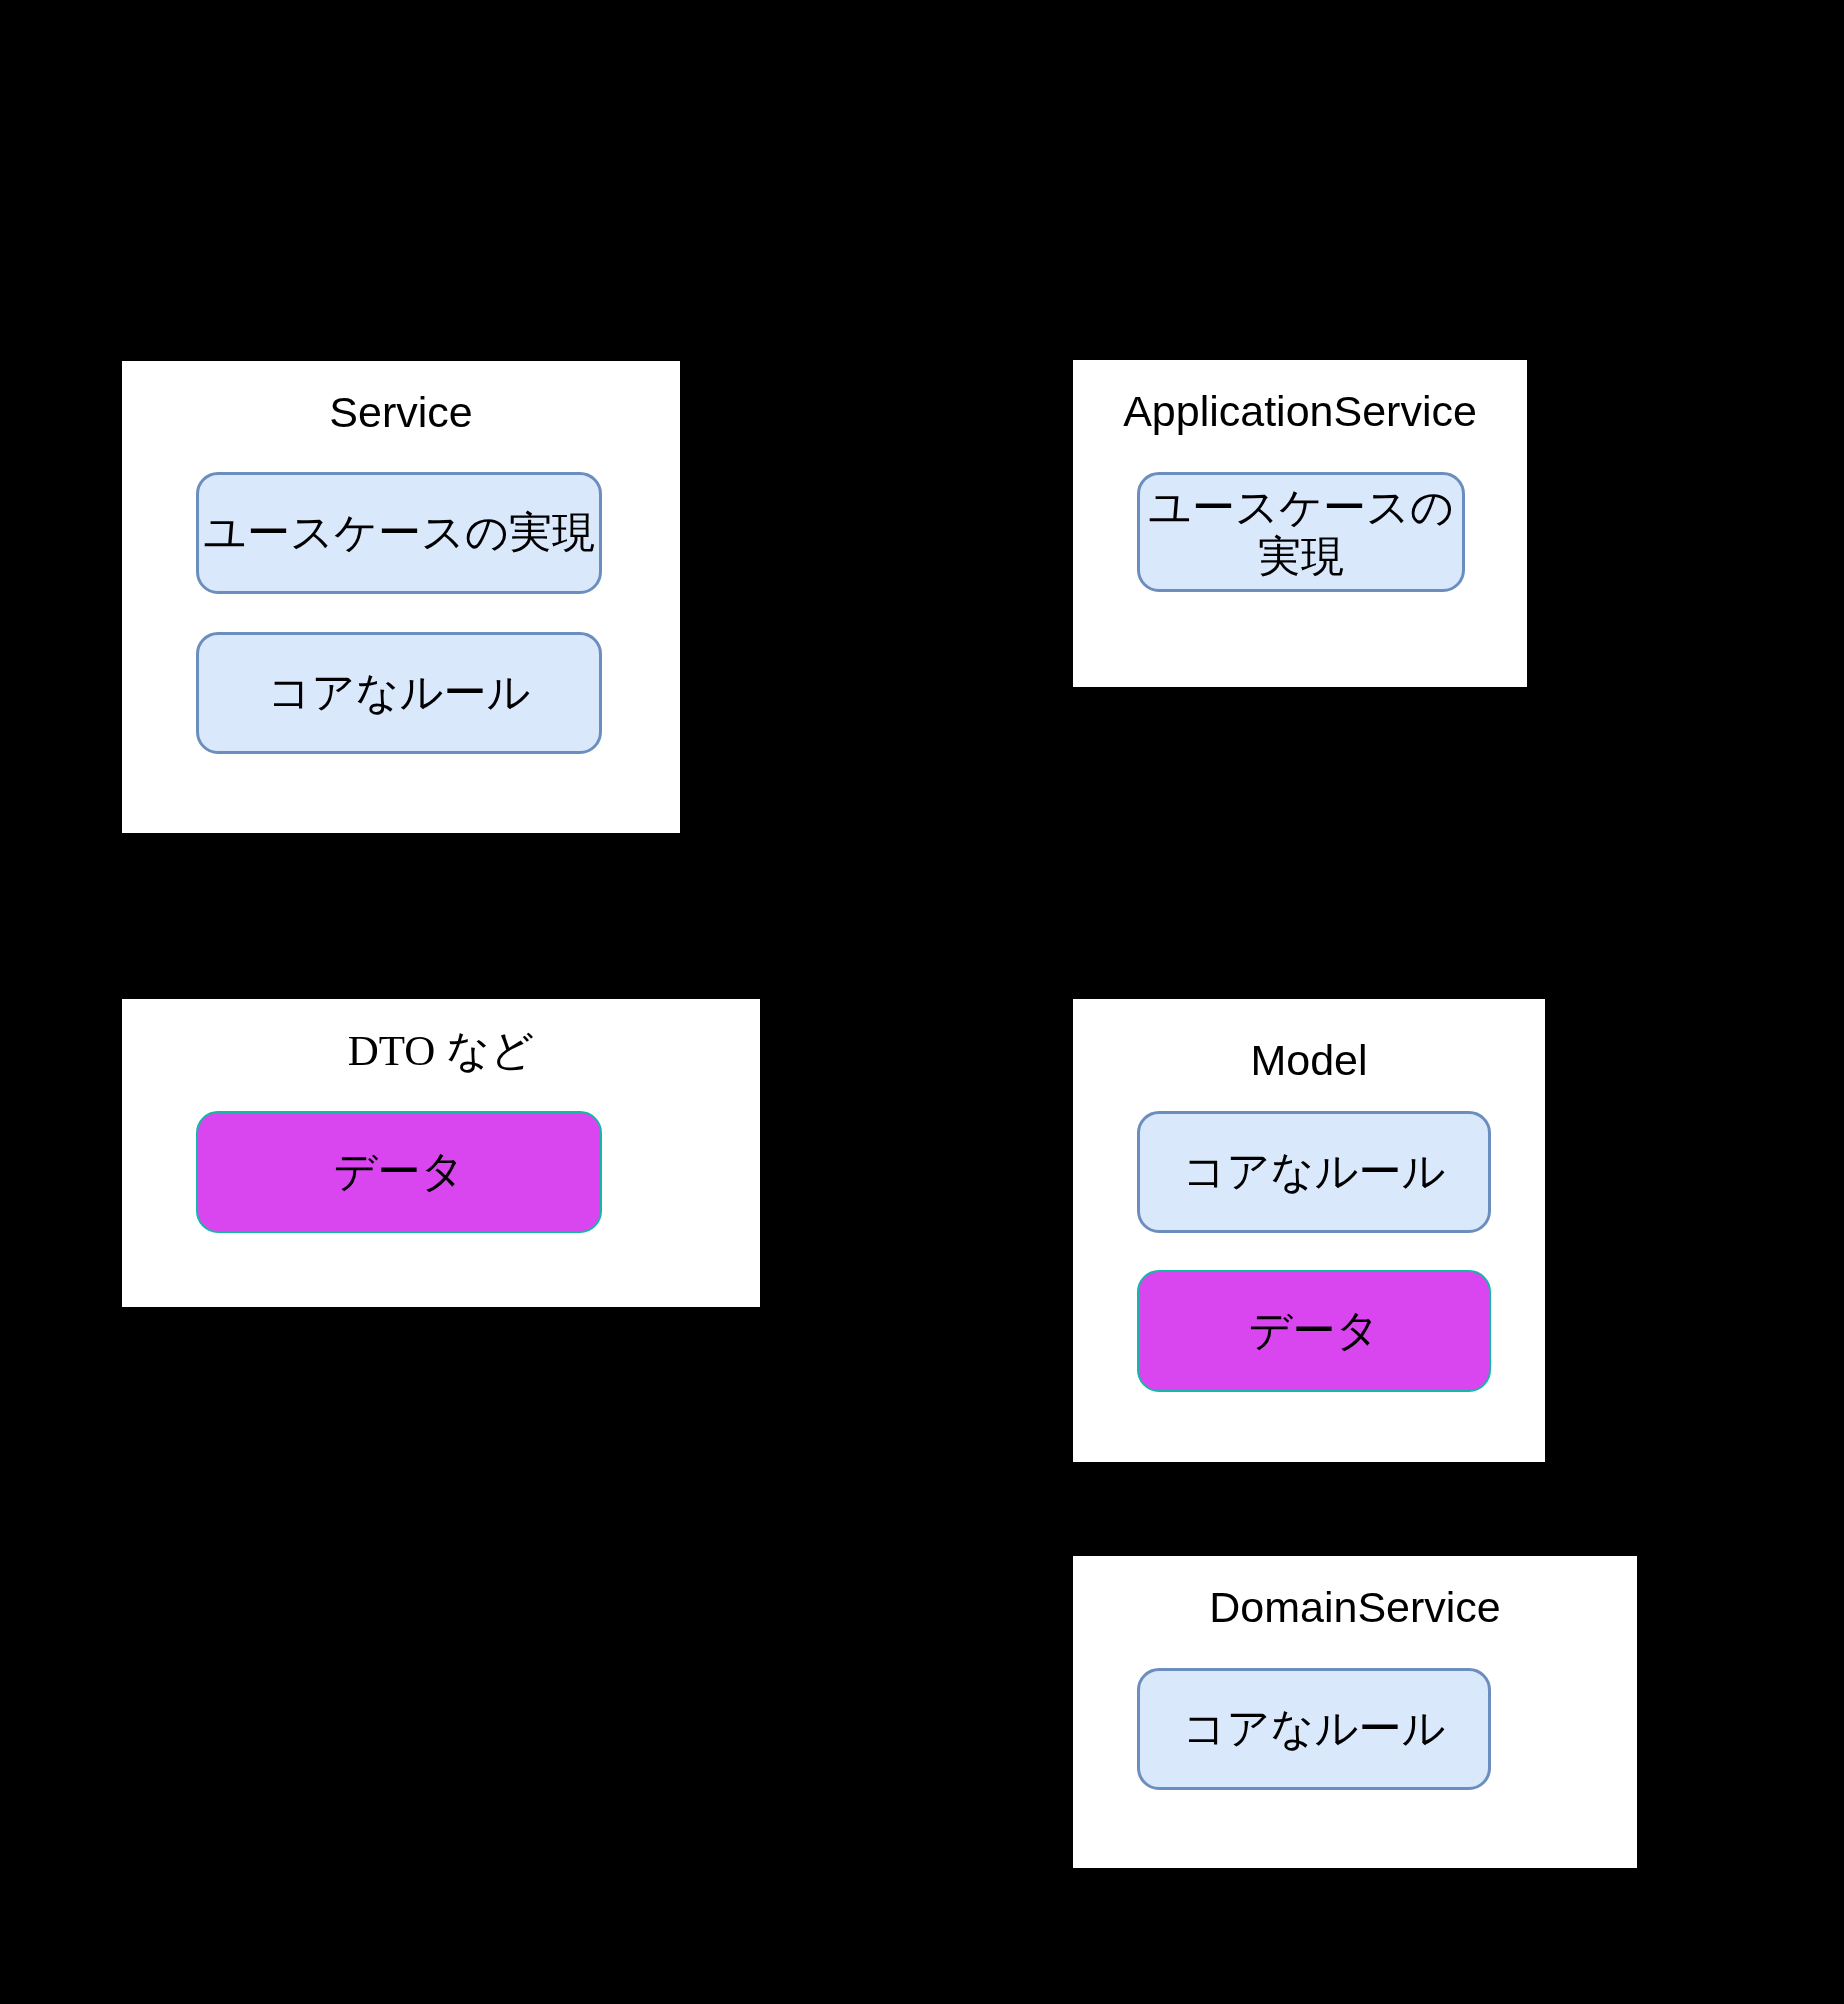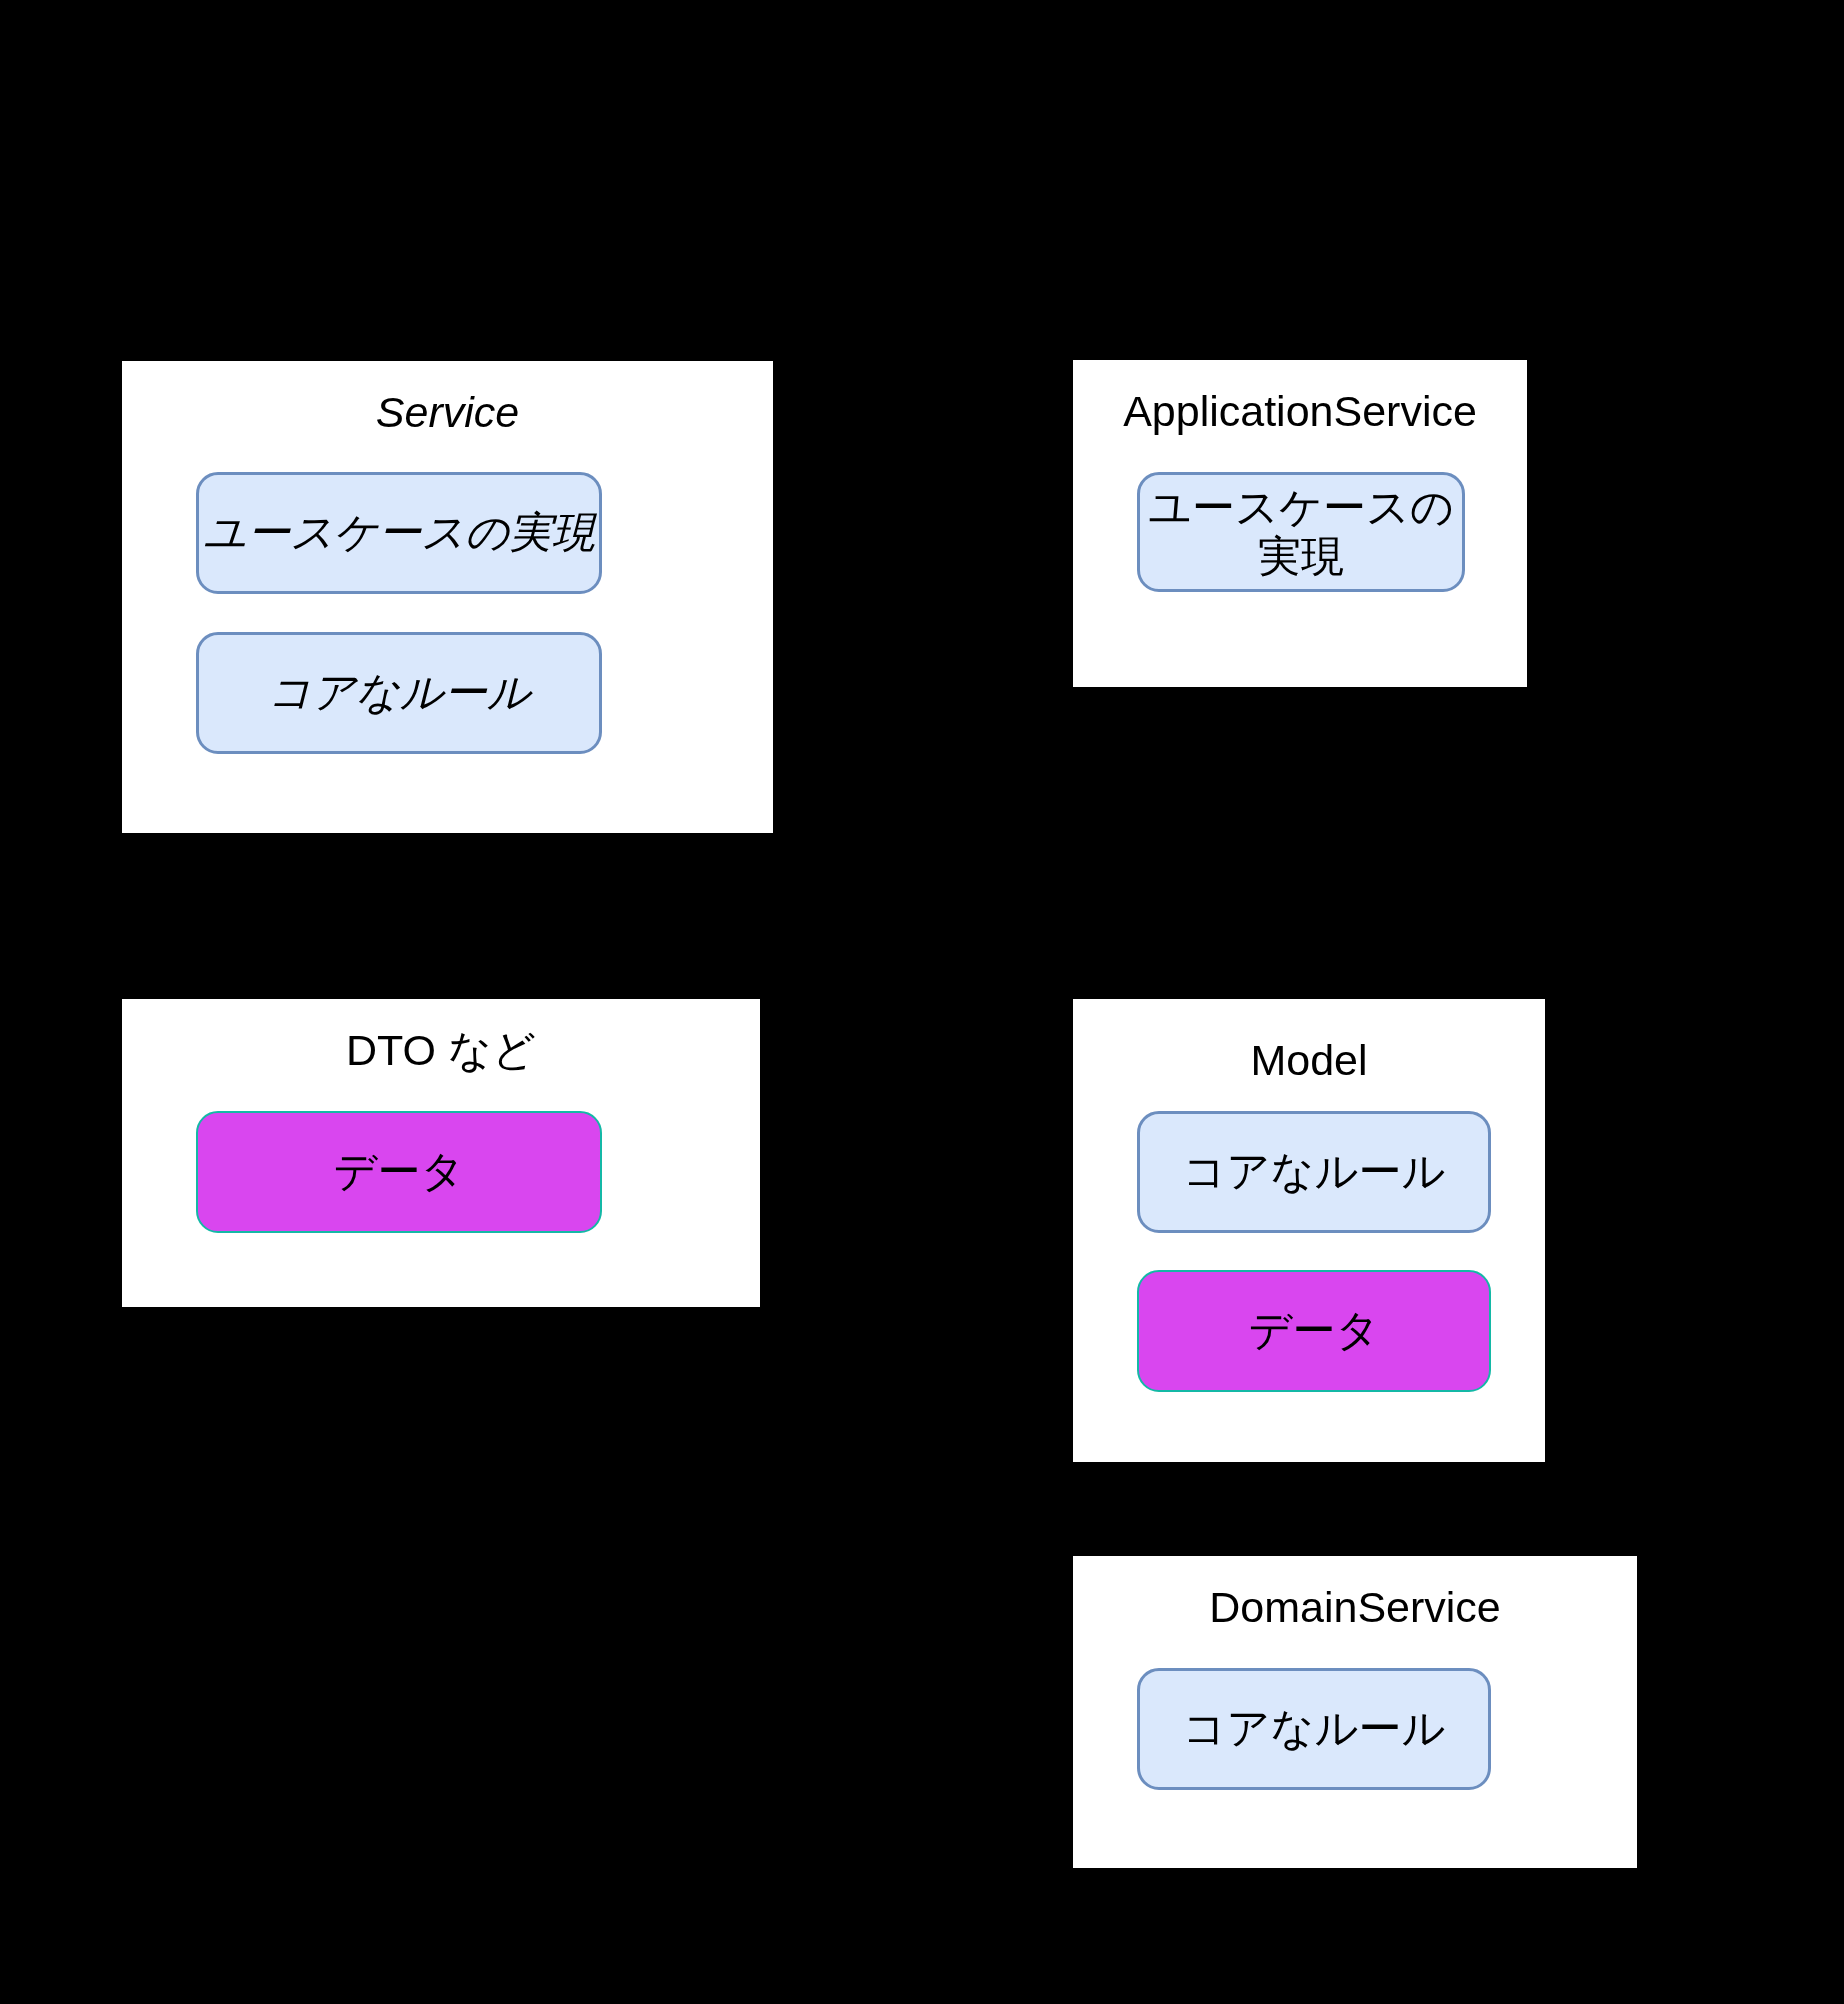--- a/index.html
+++ b/index.html
@@ -47,33 +47,33 @@
   .chip-blue {
     background: #dae8fc;
     border: 3px solid #6c8ebf;
   }
   .chip-gray {
     background: #d946ef;
     border: 2px solid #14b8a6;
   }
 
   
-  #card-service        { left: 122px; top: 361px; width: 651px; height: 472px; font-style: italic; }
+  #card-service        { left: 122px; top: 361px; width: 558px; height: 472px; }
   #card-service .card-title { top: 28px; }
   #chip-service-usecase { left: 74px; top: 111px; width: 406px; height: 122px; }
   #chip-service-corerule { left: 74px; top: 271px; width: 406px; height: 122px; }
 
   
   #card-appservice      { left: 1073px; top: 360px; width: 454px; height: 327px; }
   #card-appservice .card-title { top: 28px; }
   #chip-appservice-usecase { left: 64px; top: 112px; width: 328px; height: 120px; }
 
   
   #card-dto             { left: 122px; top: 999px; width: 638px; height: 308px; }
-  #card-dto .card-title { top: 28px; }
+  #card-dto .card-title { top: 28px; font-family: Liberation Serif, serif; }
   #chip-dto-data        { left: 74px; top: 112px; width: 406px; height: 122px; }
 
   
   #card-model           { left: 1073px; top: 999px; width: 472px; height: 463px; }
   #card-model .card-title { top: 28px; margin-top: 10px; }
   #chip-model-corerule  { left: 64px; top: 112px; width: 354px; height: 122px; }
   #chip-model-data      { left: 64px; top: 271px; width: 354px; height: 122px; }
 
   
   #card-domainservice   { left: 1073px; top: 1556px; width: 564px; height: 312px; }

